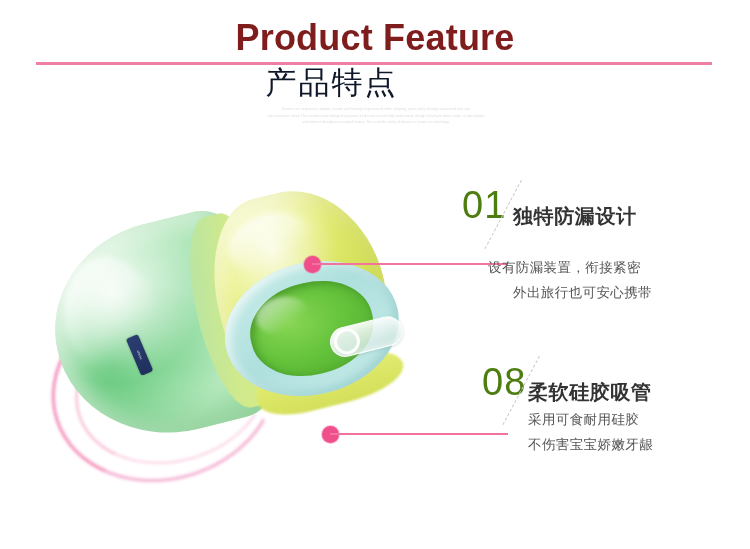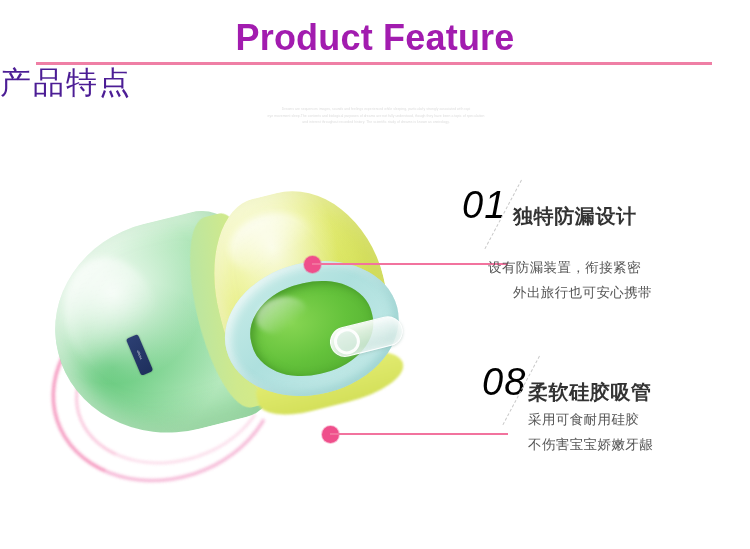--- a/index.html
+++ b/index.html
@@ -11,33 +11,34 @@
     overflow:hidden;
   }
 
   
   #header { position:absolute; left:0; top:0; width:750px; height:140px; }
 
   #title-en {
     position:absolute; left:0; top:17px; width:750px;
     text-align:center;
     font-size:36px; font-weight:bold; letter-spacing:0.2px;
-    color:#a21caf; line-height:42px;
+    color:#7f1d1d; line-height:42px;
     font-family:"Liberation Sans","DejaVu Sans",sans-serif;
   }
 
   #title-rule {
     position:absolute; left:36px; top:62px; width:676px; height:3px;
     background:#ef7fa5;
   }
 
   #title-cn {
     position:absolute; left:0; top:64px; width:663px;
+    text-align:center;
     font-size:31px; font-weight:400; letter-spacing:2px;
-    color:#4c1d95; line-height:38px;
+    color:#0f172a; line-height:38px;
   }
 
   #blurb {
     position:absolute; left:238px; top:106px; width:276px;
     text-align:center;
     font-size:3.4px; line-height:6.6px; letter-spacing:0.05px;
     color:#dcdcdc;
     font-family:"Liberation Sans","DejaVu Sans",sans-serif;
   }
   #blurb p { margin:0; }
@@ -176,22 +177,22 @@
     display:block; color:#fff; font-size:3px; line-height:40px;
     text-align:center; letter-spacing:.2px;
     transform:rotate(90deg);
   }
 
   
   .callout { position:absolute; }
 
   .cnum {
     position:absolute;
-    font-size:38px; font-weight:400; color:#000000;
-    line-height:38px; letter-spacing:1px;font-style:italic;
+    font-size:38px; font-weight:400; color:#4d7c0f;
+    line-height:38px; letter-spacing:1px;
   }
   .cslash {
     position:absolute; width:1px; height:78px;
     border-left:1.6px dashed #c9c9c9;
     transform:rotate(28deg); transform-origin:top center;
   }
   .ctitle {
     position:absolute; width:230px;
     font-size:20px; font-weight:bold; color:#333333;
     line-height:20px; letter-spacing:.6px;

